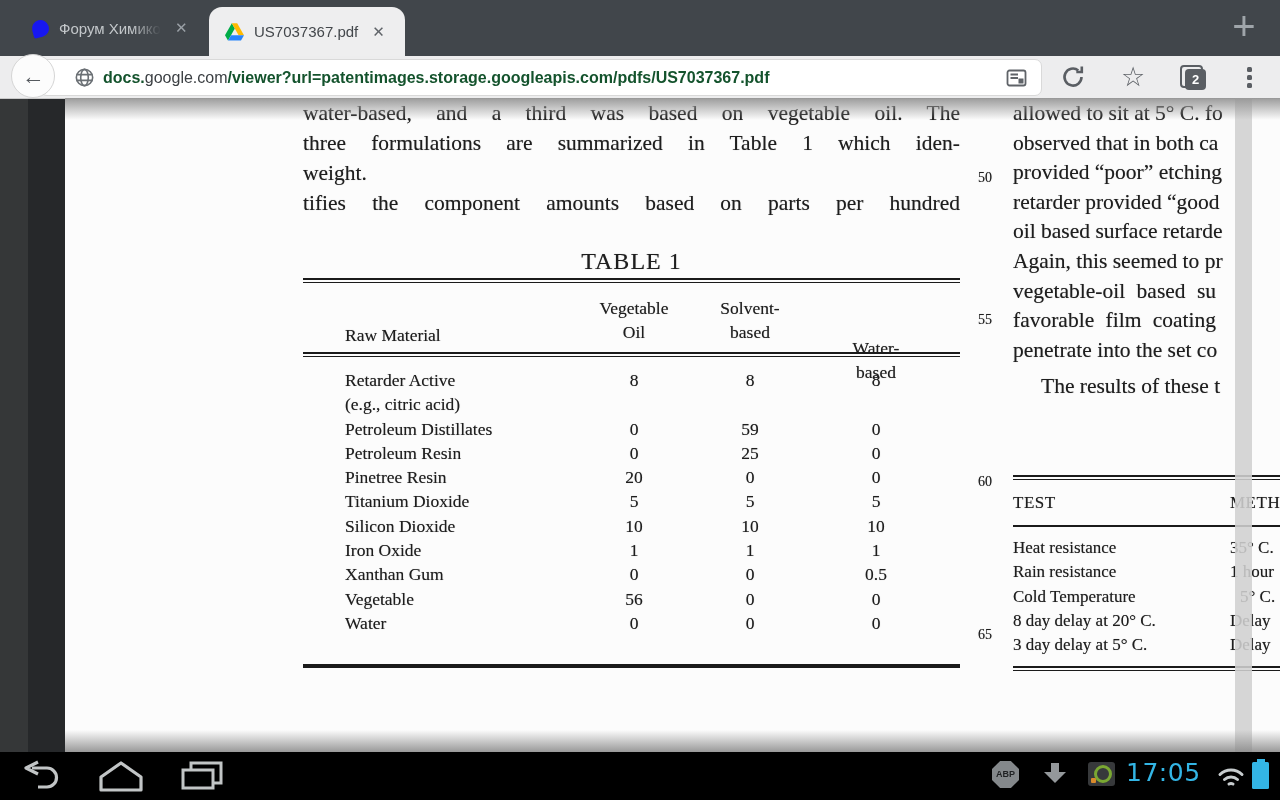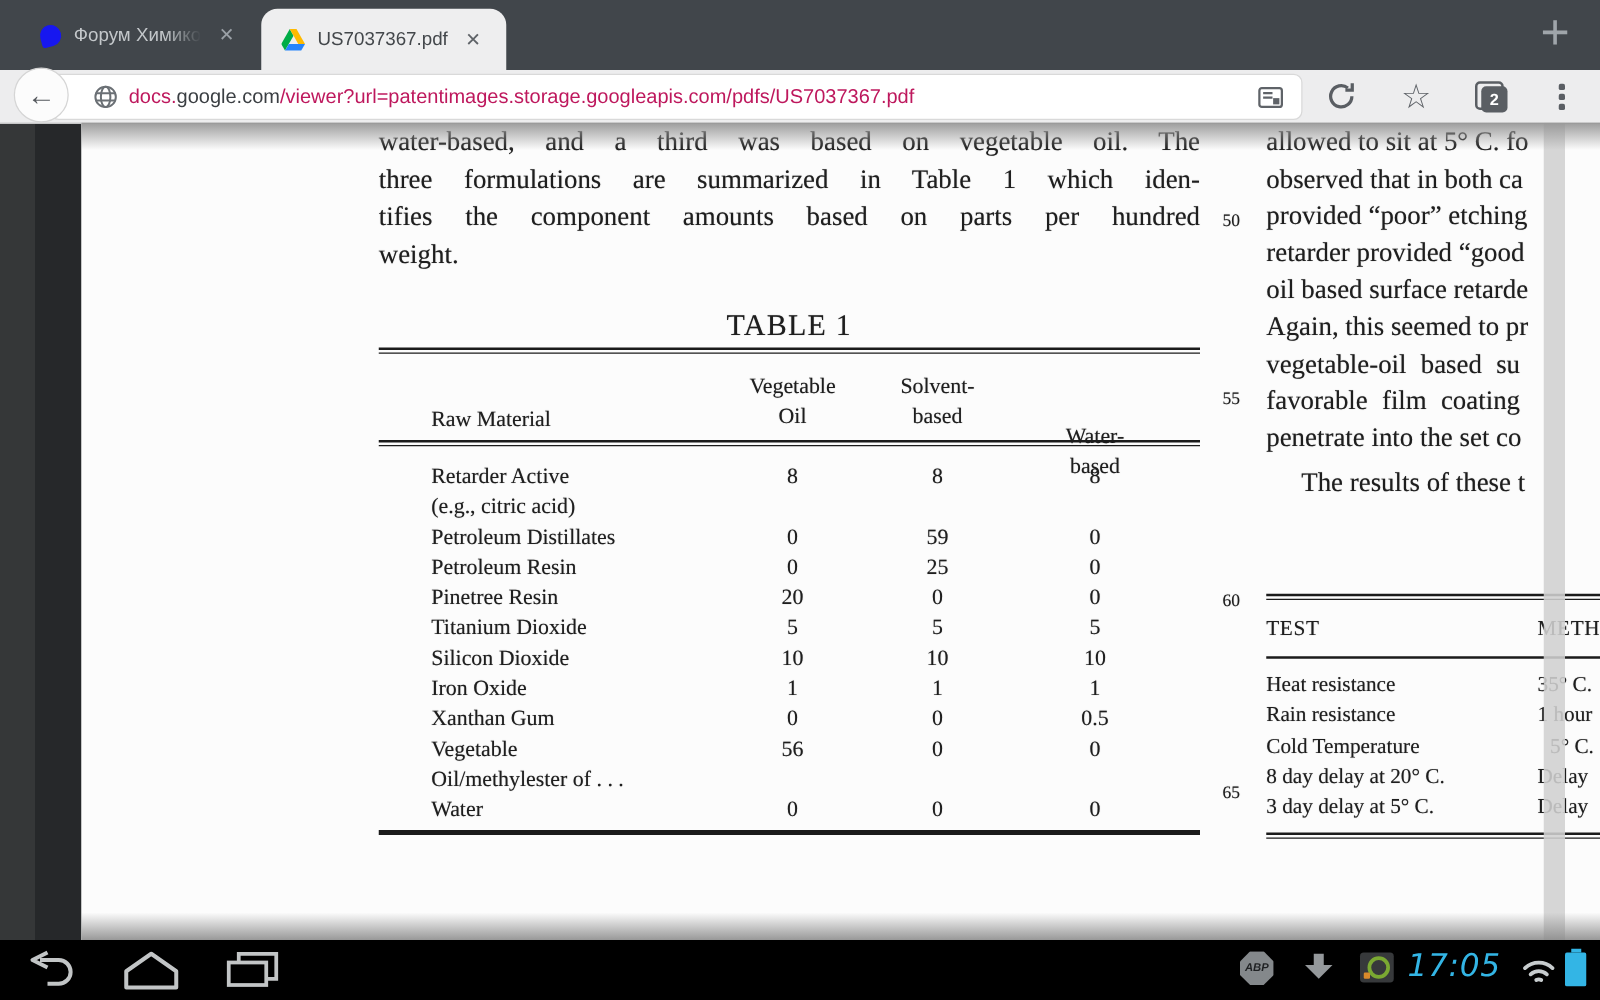--- a/index.html
+++ b/index.html
@@ -20,21 +20,21 @@
   .tab-active .tab-close{color:#5f6368;margin-left:14px;}
   .newtab{position:absolute;right:14px;top:2px;width:44px;height:50px;color:#9fa5aa;font-size:40px;font-weight:300;text-align:center;line-height:48px;}
 
   
   .toolbar{position:absolute;left:0;top:56px;width:1280px;height:42px;background:#ededee;border-bottom:1px solid #c9c9c9;z-index:3;}
   .omnibox{position:absolute;left:40px;top:3px;width:1000px;height:35px;background:#fff;border:1px solid #d9d9d9;border-radius:7px;display:flex;align-items:center;}
   .backbtn{position:absolute;left:11px;top:-2px;width:44px;height:44px;border-radius:50%;background:#fcfcfc;border:1px solid #d5d5d5;z-index:4;
     display:flex;align-items:center;justify-content:center;color:#55595e;font-size:23px;font-weight:bold;box-sizing:border-box;}
   .globe{margin-left:34px;flex:0 0 auto;display:flex;}
   .urltext{margin-left:9px;font-size:16px;white-space:nowrap;overflow:hidden;flex:1 1 auto;}
-  .url-gray{color:#be185d;} .url-dark{color:#3b3f43;}
+  .url-gray{color:#14532d;font-weight:bold;} .url-dark{color:#3b3f43;}
   .reader{flex:0 0 auto;margin-right:14px;display:flex;}
   .tbicon{position:absolute;top:0;height:42px;display:flex;align-items:center;justify-content:center;}
   .refresh{left:1052px;width:42px;} .star{left:1112px;width:42px;color:#5f6368;font-size:27px;}
   .tabswitch{left:1172px;width:42px;} .kebab{left:1228px;width:42px;flex-direction:column;gap:3px;}
   .kebab i{width:5px;height:5px;background:#5a5e63;border-radius:1.5px;display:block;}
   .tabcount-outline{position:absolute;width:19px;height:19px;border:2px solid #5a5e63;border-radius:4px;left:8px;top:9px;}
   .tabcount-box{position:absolute;left:13px;top:13px;width:21px;height:21px;background:#5a5e63;border-radius:4px;color:#fff;
     font-size:13px;font-weight:bold;text-align:center;line-height:21px;}
 
   
@@ -79,21 +79,21 @@
   .t2head{position:absolute;top:18px;left:0;width:300px;letter-spacing:0.5px;}
   .t2head .m{position:absolute;left:217px;top:0;white-space:nowrap;}
   .t2rule{position:absolute;top:50px;left:0;width:300px;border-top:2px solid #1b1b1b;}
   .t2rows{position:absolute;top:61px;left:0;width:300px;}
   .t2row{position:relative;height:24.3px;line-height:24.3px;}
   .t2c0{position:absolute;left:0;white-space:nowrap;}
   .t2c1{position:absolute;left:217px;white-space:nowrap;}
   .t2row.indent5 .t2c1{padding-left:10px;}
 
   
-  .navbar{position:absolute;left:0;top:752px;width:1280px;height:48px;background:#000;font-style:italic;}
+  .navbar{position:absolute;left:0;top:752px;width:1280px;height:48px;background:#000;}
   .navico{position:absolute;top:8px;}
   .nb-back{left:18px;} .nb-home{left:98px;} .nb-recents{left:180px;}
   .statusico{position:absolute;top:9px;}
   .abp{left:992px;width:27px;height:27px;background:#84888b;clip-path:polygon(30% 0,70% 0,100% 30%,100% 70%,70% 100%,30% 100%,0 70%,0 30%);
     color:#1f2123;font-size:9px;font-weight:bold;text-align:center;line-height:27px;letter-spacing:0;}
   .dl{left:1044px;top:11px;width:22px;}
   .dl .stem{width:8px;height:9px;background:#94989b;margin:0 auto;}
   .dl .tri{width:0;height:0;border-left:11px solid transparent;border-right:11px solid transparent;border-top:11px solid #94989b;}
   .appic{left:1088px;top:10px;width:27px;height:24px;background:#37393b;border-radius:3px;position:absolute;}
   .appic .ring{position:absolute;right:3px;top:3px;width:12px;height:12px;border:3px solid #7aa832;border-radius:50%;}
@@ -168,22 +168,22 @@
   </div>
 
   <div class="viewer">
     <div class="margin-outer"></div>
 
     <div class="pdf-page">
 
       <div class="lcol">
         <div class="pline">water-based, and a third was based on vegetable oil. The</div>
         <div class="pline">three formulations are summarized in Table 1 which iden-</div>
+        <div class="pline last">weight.</div>
         <div class="pline">tifies the component amounts based on parts per hundred</div>
-        <div class="pline last">weight.</div>
       </div>
 
       <div class="t1title">TABLE 1</div>
       <div class="t1">
         <div class="dblrule r1"></div>
         <div class="t1head">
           <span class="h0">Raw Material</span>
           <span class="hc h1">
               <span>Vegetable</span>
               <span>Oil</span>
@@ -253,26 +253,20 @@
               <span class="tcv tc2">0</span>
               <span class="tcv tc3">0.5</span>
             </div>
           <div class="t1row">
               <span class="tc0">Vegetable</span>
               <span class="tcv tc1">56</span>
               <span class="tcv tc2">0</span>
               <span class="tcv tc3">0</span>
             </div>
           <div class="t1row">
-              <span class="tc0">Oil/methylester of . . .</span>
-              <span class="tcv tc1"></span>
-              <span class="tcv tc2"></span>
-              <span class="tcv tc3"></span>
-            </div>
-          <div class="t1row">
               <span class="tc0">Water</span>
               <span class="tcv tc1">0</span>
               <span class="tcv tc2">0</span>
               <span class="tcv tc3">0</span>
             </div>
         </div>
         <div class="t1bottom"></div>
       </div>
 
       <div class="gutternum" style="top:72px">50</div>

